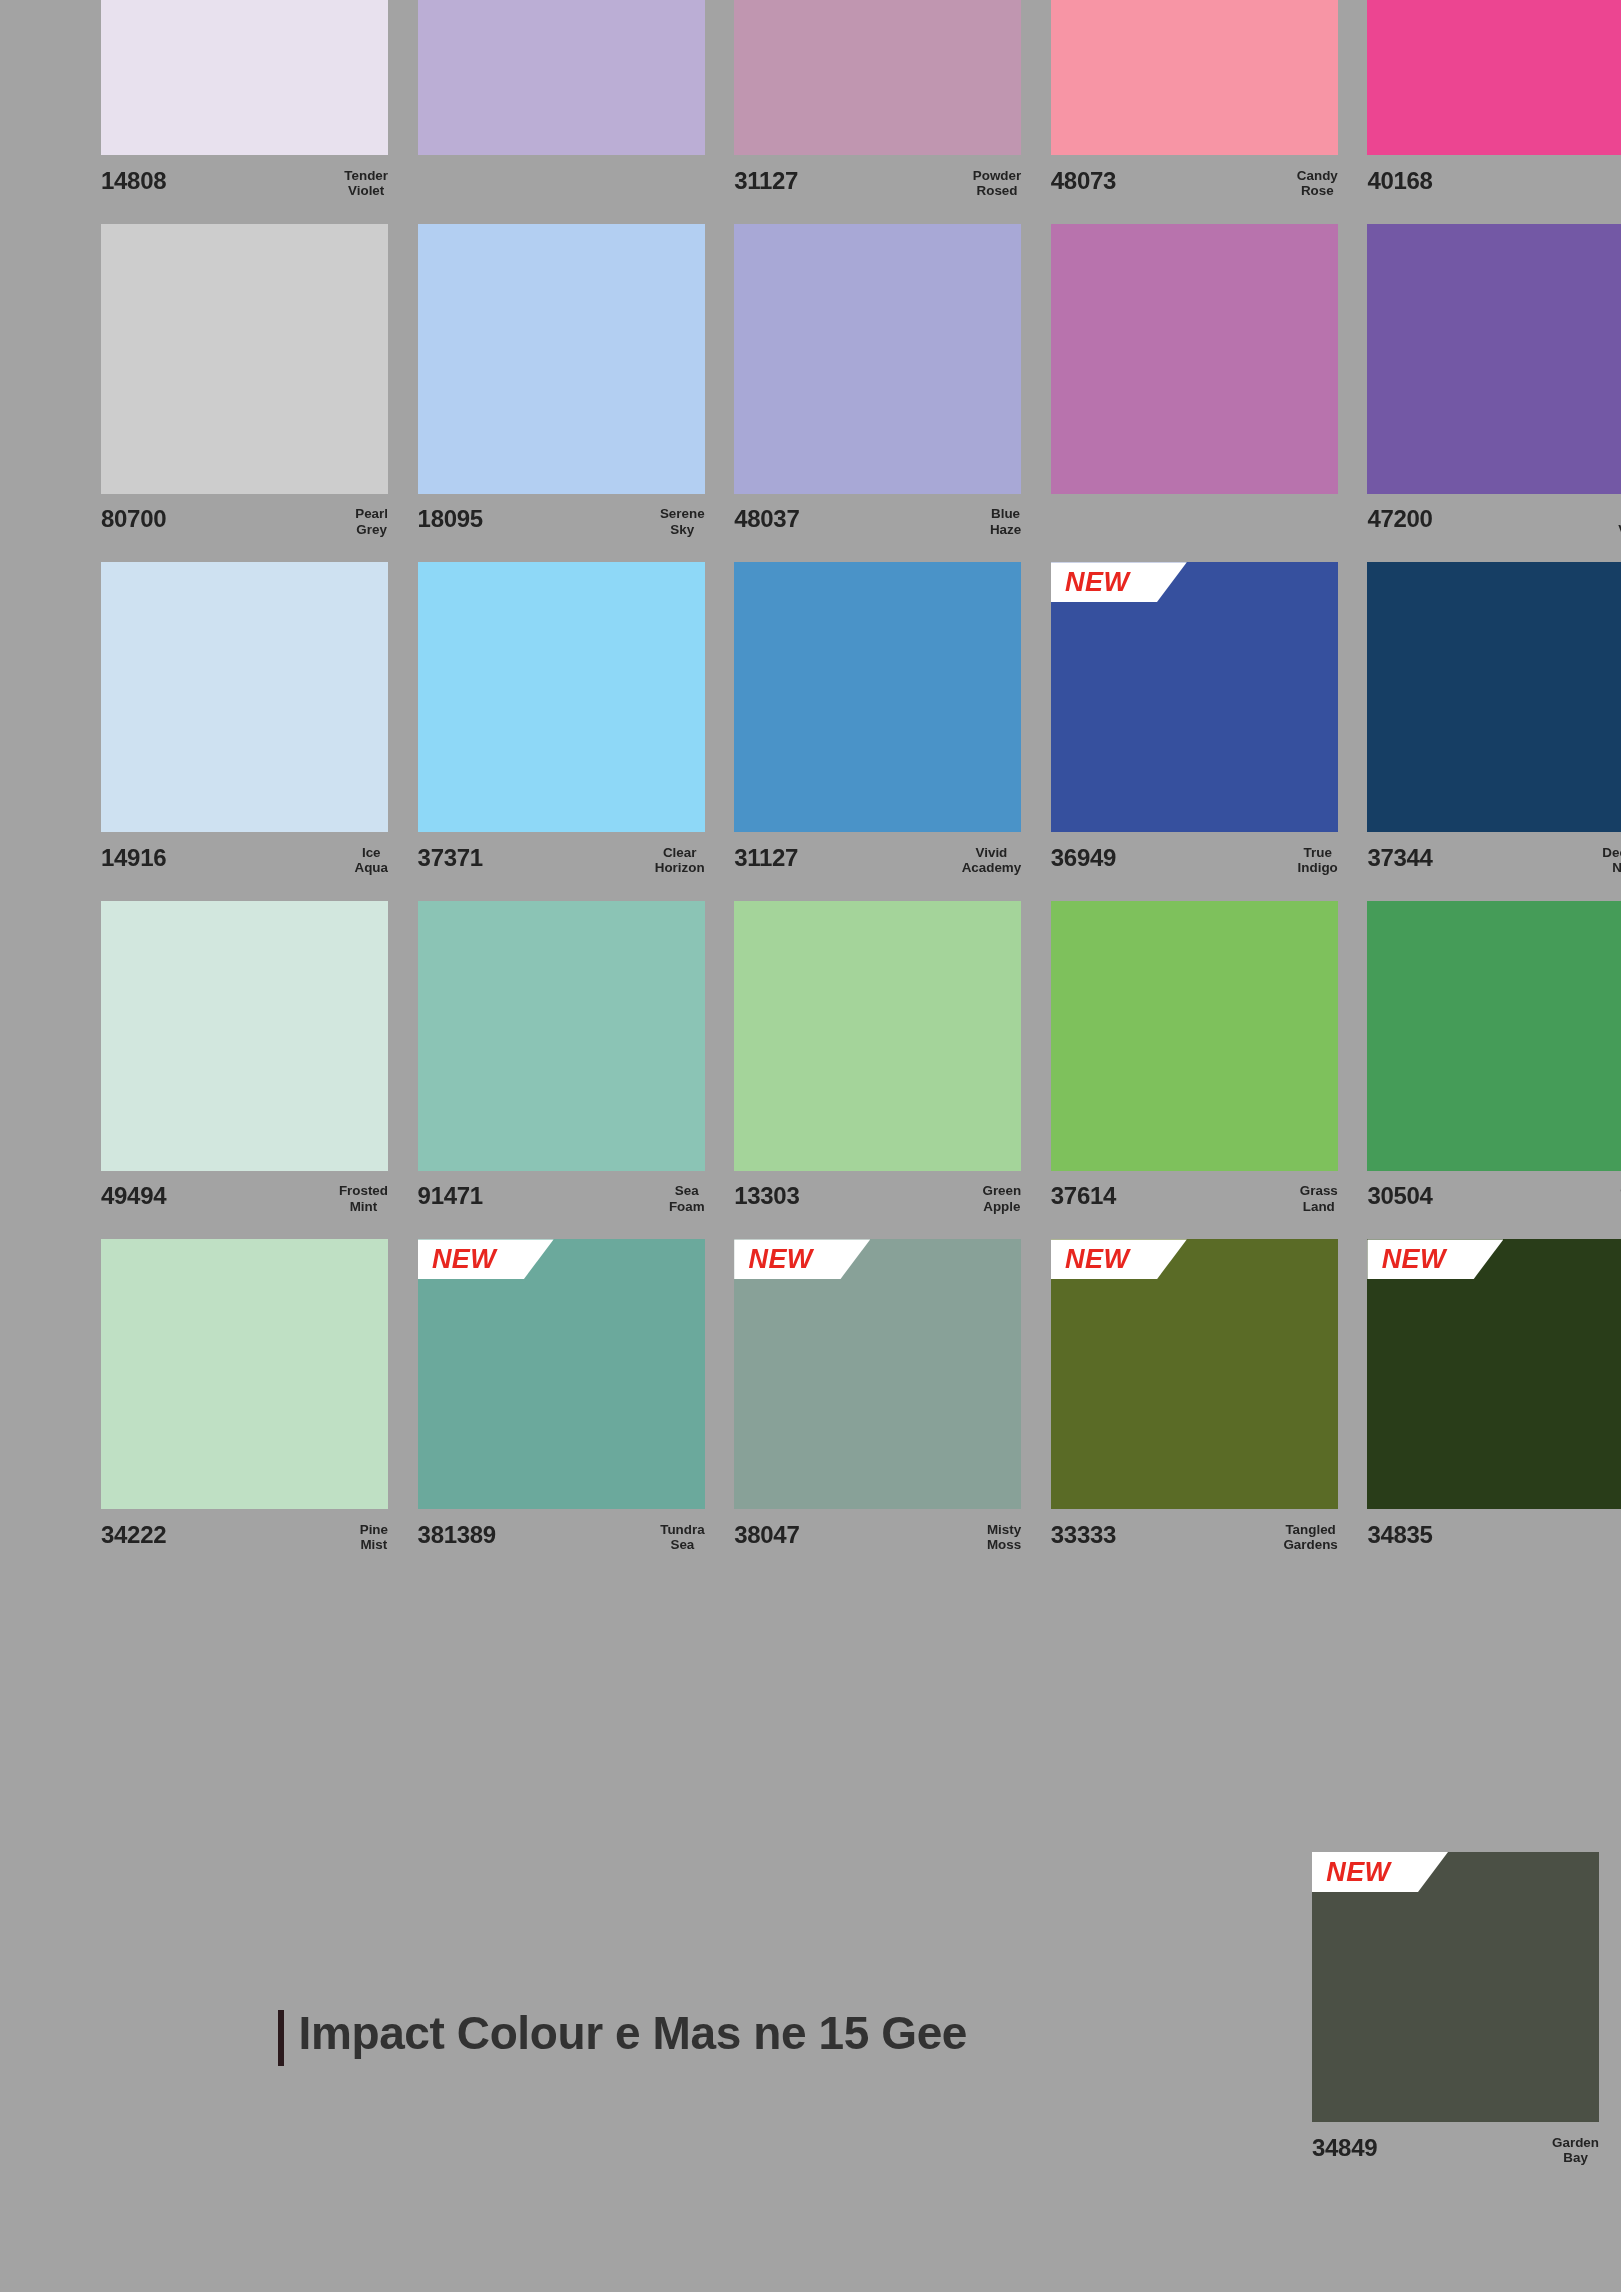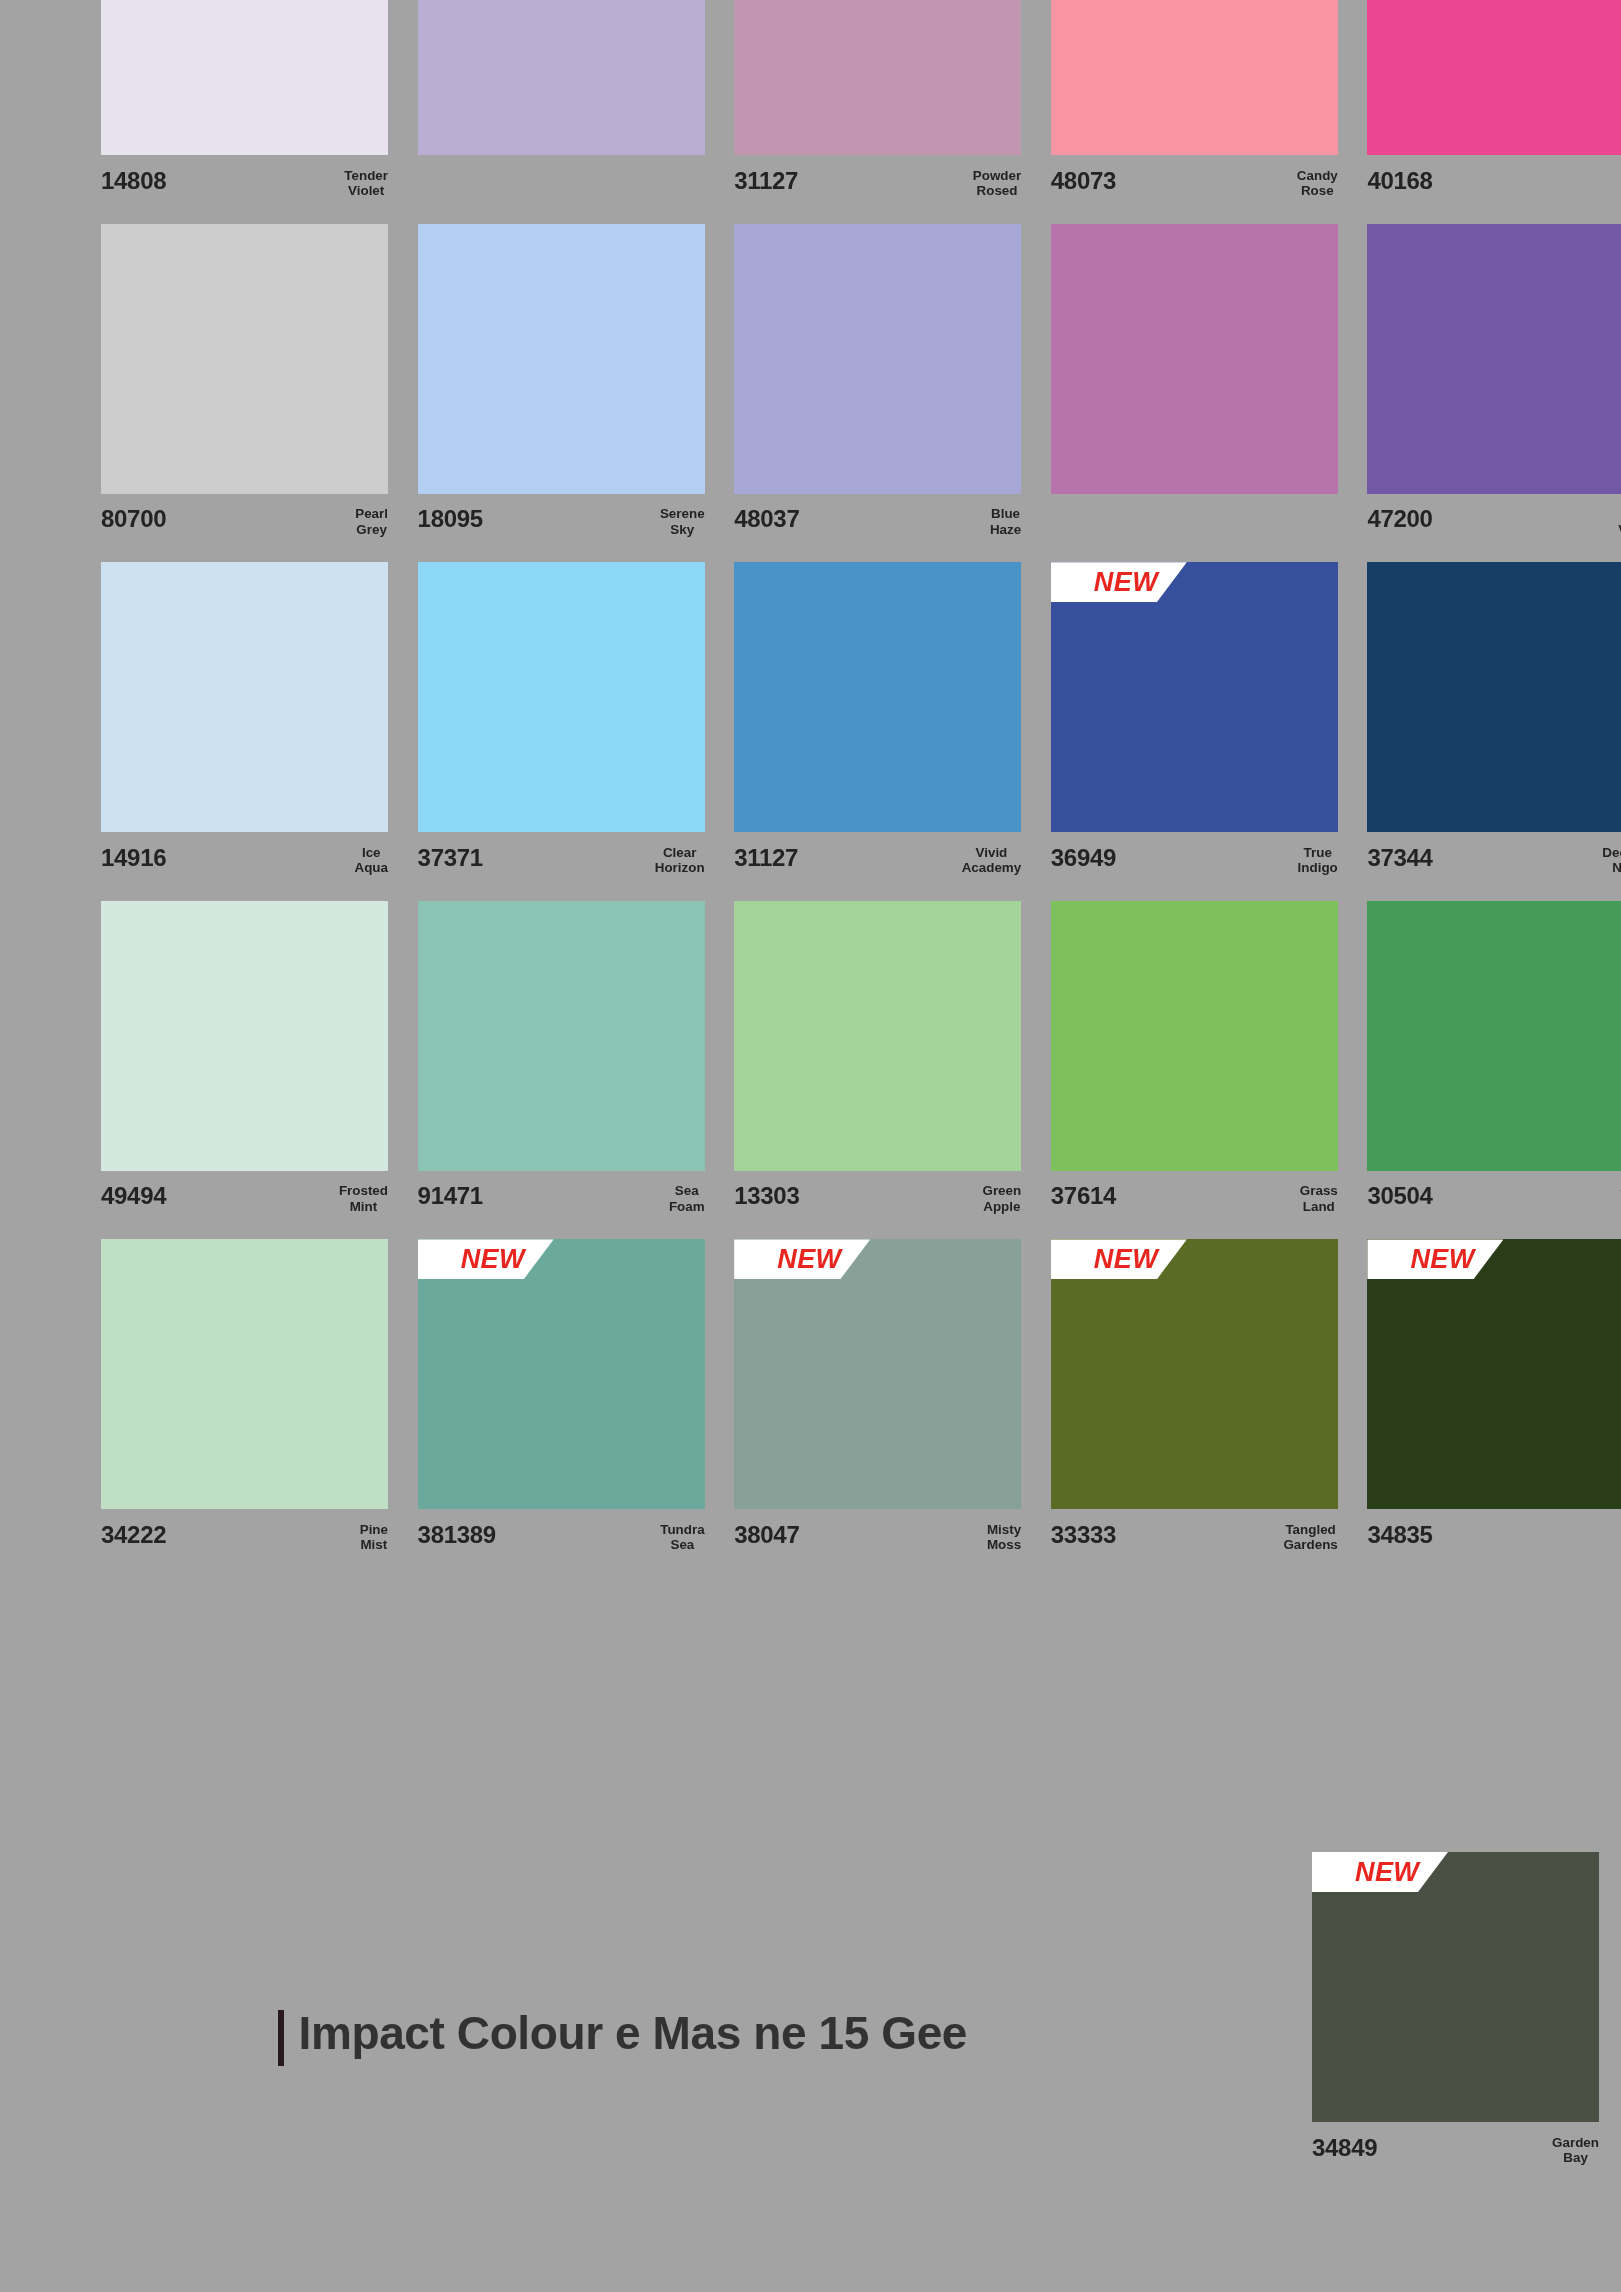--- a/index.html
+++ b/index.html
@@ -56,21 +56,21 @@
   .ribbon {
     position: absolute;
     left: 0;
     top: 0;
     width: 136px;
     height: 40px;
     background: #ffffff;
     clip-path: polygon(0 0, 136px 0, 106px 40px, 0 40px);
     display: flex;
     align-items: center;
-    justify-content: center;
+    justify-content: flex-start;
     padding-left: 14.3px;
     z-index: 3;
   }
 
   .ribbon-text {
     color: #e8261f;
     font-style: italic;
     font-weight: bold;
     font-size: 27px;
     letter-spacing: 0.4px;

